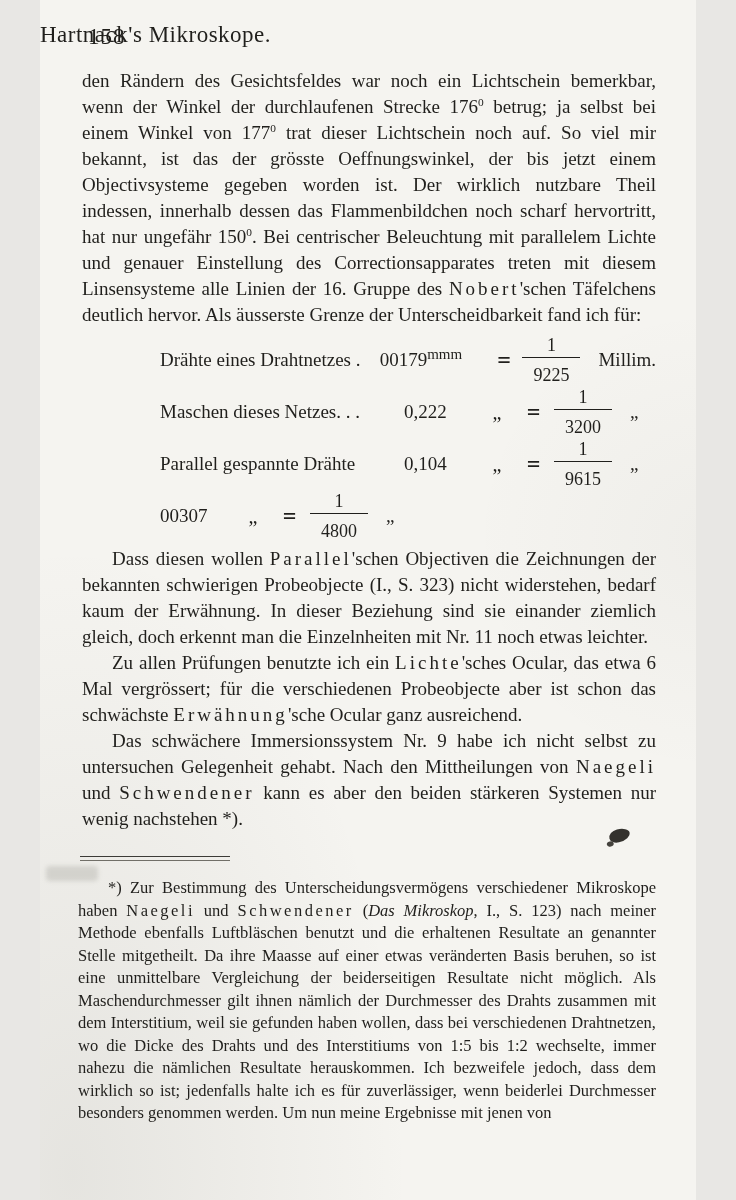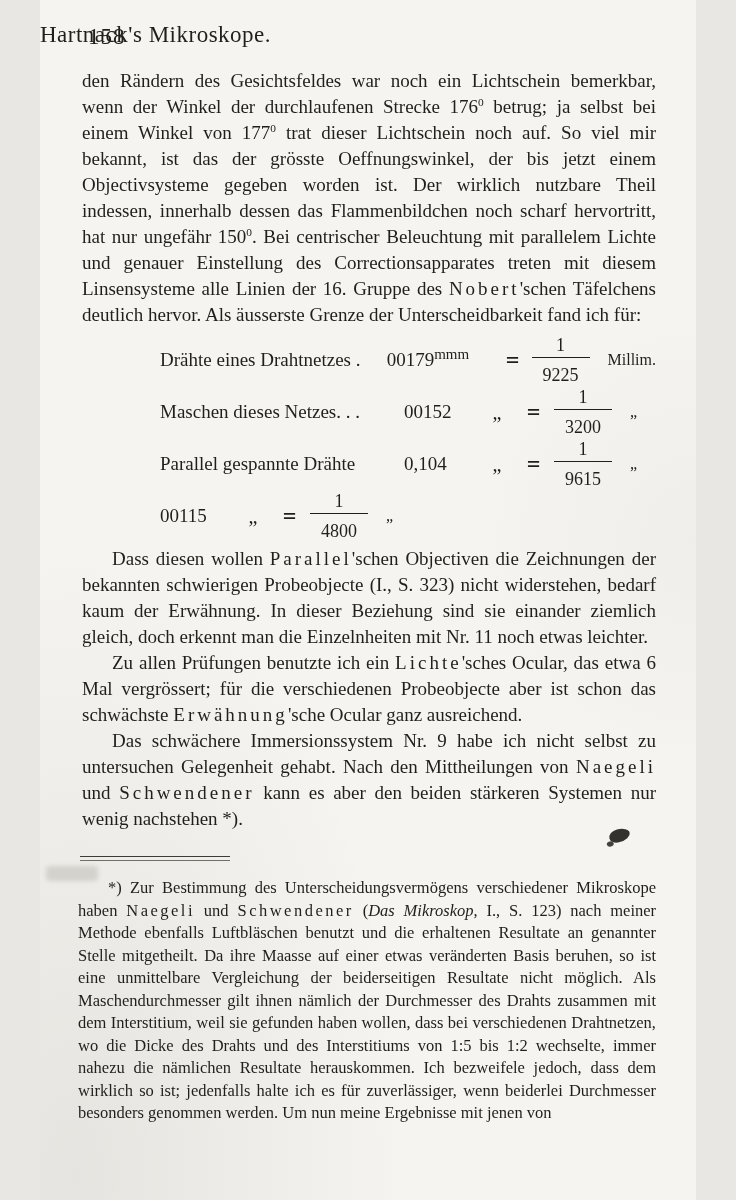--- a/index.html
+++ b/index.html
@@ -28,21 +28,21 @@
   .mtable{margin:6px 0 4px 78px;}
   .mrow{display:flex;align-items:center;height:52px;}
   .m-label{width:244px;white-space:nowrap;}
   .m-value{width:78px;white-space:nowrap;}
   .msup{font-size:15px;}
   .m-ditto{width:30px;text-align:center;font-size:20px;}
   .m-eq{width:42px;text-align:center;font-size:24px;font-weight:bold;letter-spacing:-1px;}
   .m-frac{display:inline-block;text-align:center;font-size:18px;line-height:21px;min-width:58px;}
   .m-num{display:block;border-bottom:1.6px solid #201f1c;padding:0 6px 1px;}
   .m-den{display:block;padding-top:7px;}
-  .m-unit{margin-left:18px;font-size:16px;white-space:nowrap;}
+  .m-unit{margin-left:18px;font-size:19px;white-space:nowrap;}
   
   .fn-rule{margin:24px 0 0 40px;width:150px;height:3px;
     border-top:1.4px solid #3c3b37;border-bottom:1px solid #716f68;}
   .footnote{margin:16px 40px 0 38px;font-size:16.5px;line-height:22.5px;text-align:justify;}
   .fn-para{margin:0;text-indent:30px;}
   .footnote .sp{letter-spacing:2.5px;}
   
   .ink-blot{position:absolute;left:569px;top:829px;width:21px;height:13px;
     background:#34322e;border-radius:45% 55% 60% 40%/55% 45% 55% 45%;
     transform:rotate(-14deg);}
@@ -74,21 +74,21 @@
         <span class="m-eq">=</span>
         <span class="m-frac">
           <span class="m-num">1</span>
           <span class="m-den">9225</span>
         </span>
         <span class="m-unit">Millim.</span>
       </div>
 
       <div class="mrow">
         <span class="m-label">Maschen dieses Netzes. . .</span>
-        <span class="m-value"><span>00152</span><sup class="msup"></sup></span>
+        <span class="m-value"><span>0,222</span><sup class="msup"></sup></span>
         <span class="m-ditto">„</span>
         <span class="m-eq">=</span>
         <span class="m-frac">
           <span class="m-num">1</span>
           <span class="m-den">3200</span>
         </span>
         <span class="m-unit">„</span>
       </div>
 
       <div class="mrow">
@@ -97,21 +97,21 @@
         <span class="m-ditto">„</span>
         <span class="m-eq">=</span>
         <span class="m-frac">
           <span class="m-num">1</span>
           <span class="m-den">9615</span>
         </span>
         <span class="m-unit">„</span>
       </div>
 
       <div class="mrow">
-        <span class="m-value"><span>00115</span><sup class="msup"></sup></span>
+        <span class="m-value"><span>00307</span><sup class="msup"></sup></span>
         <span class="m-ditto">„</span>
         <span class="m-eq">=</span>
         <span class="m-frac">
           <span class="m-num">1</span>
           <span class="m-den">4800</span>
         </span>
         <span class="m-unit">„</span>
       </div>
 
     </div>

